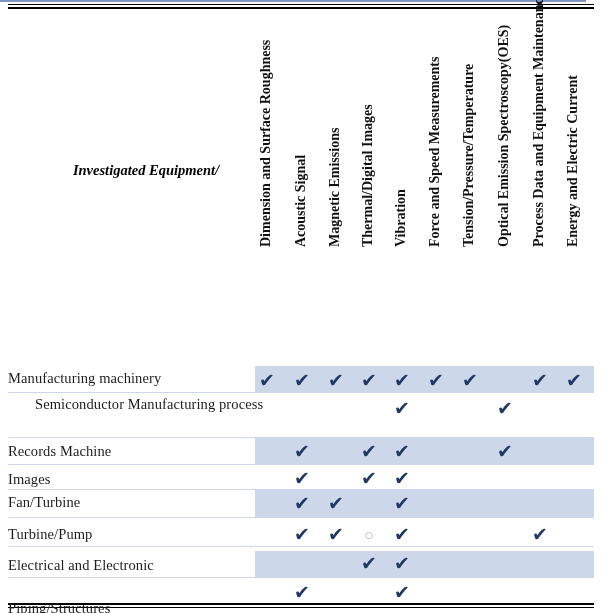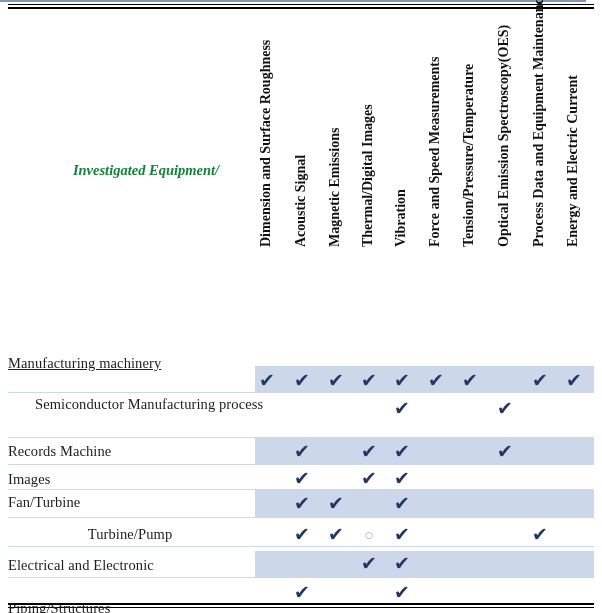--- a/index.html
+++ b/index.html
@@ -80,21 +80,21 @@
   .stub-head {
     position: absolute;
     left: 46px;
     top: 160px;
     width: 200px;
     text-align: center;
     font-style: italic;
     font-weight: bold;
     font-size: 14.5px;
     line-height: 21px;
-    color: #15803d;
+    color: #000000;
   }
 
   
   .mark {
     position: absolute;
     width: 22px;
     margin-left: -11px;
     text-align: center;
     font-size: 19px;
     line-height: 19px;
@@ -147,26 +147,26 @@
       <div class="col-head" style="left: 342px;">Magnetic Emissions</div>
       <div class="col-head" style="left: 375px;">Thermal/Digital Images</div>
       <div class="col-head" style="left: 408px;">Vibration</div>
       <div class="col-head" style="left: 442px;">Force and Speed Measurements</div>
       <div class="col-head" style="left: 476px;">Tension/Pressure/Temperature</div>
       <div class="col-head" style="left: 511px;">Optical Emission Spectroscopy(OES)</div>
       <div class="col-head" style="left: 546px;">Process Data and Equipment Maintenance Records</div>
       <div class="col-head" style="left: 580px;">Energy and Electric Current</div>
     </div>
   <div id="rowlabels-layer">
-      <div class="row-label" style="top: 355px; text-decoration: underline;">Manufacturing machinery</div>
+      <div class="row-label" style="top: 370px;">Manufacturing machinery</div>
       <div class="row-label" style="top: 396px; margin-left: 27px;">Semiconductor Manufacturing process</div>
       <div class="row-label" style="top: 443px;">Records Machine</div>
       <div class="row-label" style="top: 471px;">Images</div>
       <div class="row-label" style="top: 494px;">Fan/Turbine</div>
-      <div class="row-label" style="top: 526px; text-align: center;">Turbine/Pump</div>
+      <div class="row-label" style="top: 526px;">Turbine/Pump</div>
       <div class="row-label" style="top: 557px; font-family: Liberation Serif, serif;">Electrical and Electronic</div>
       <div class="row-label" style="top: 552px; margin-top: 48px;">Piping/Structures</div>
     </div>
   <div id="marks-layer">
       <div class="mark" style="left: 267px; top: 371px;">✔</div>
       <div class="mark" style="left: 302px; top: 371px;">✔</div>
       <div class="mark" style="left: 336px; top: 371px;">✔</div>
       <div class="mark" style="left: 369px; top: 371px;">✔</div>
       <div class="mark" style="left: 402px; top: 371px;">✔</div>
       <div class="mark" style="left: 436px; top: 371px;">✔</div>

